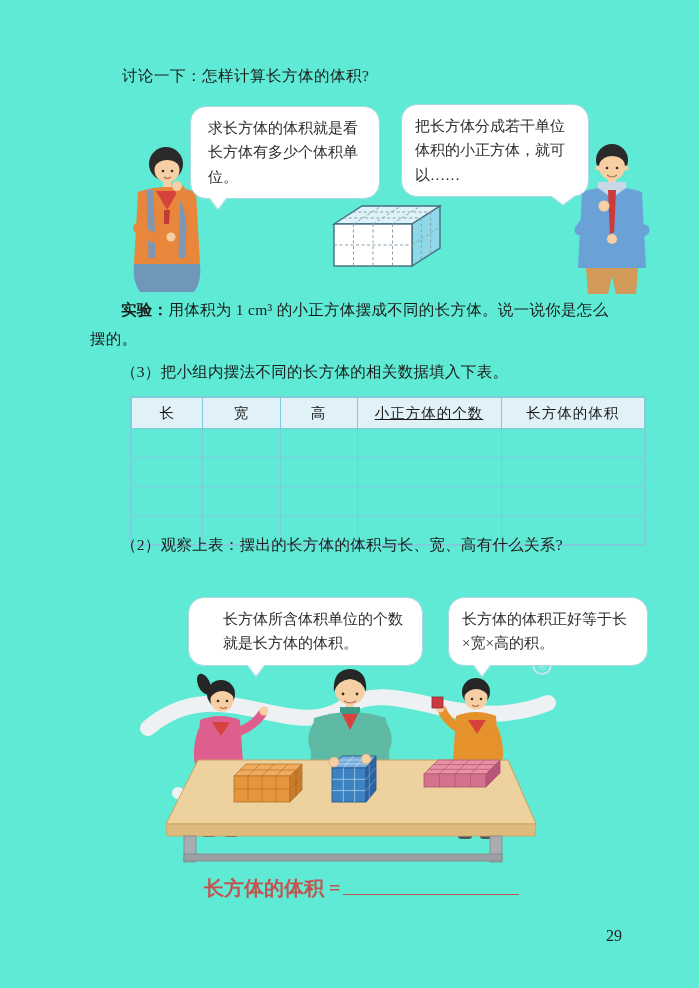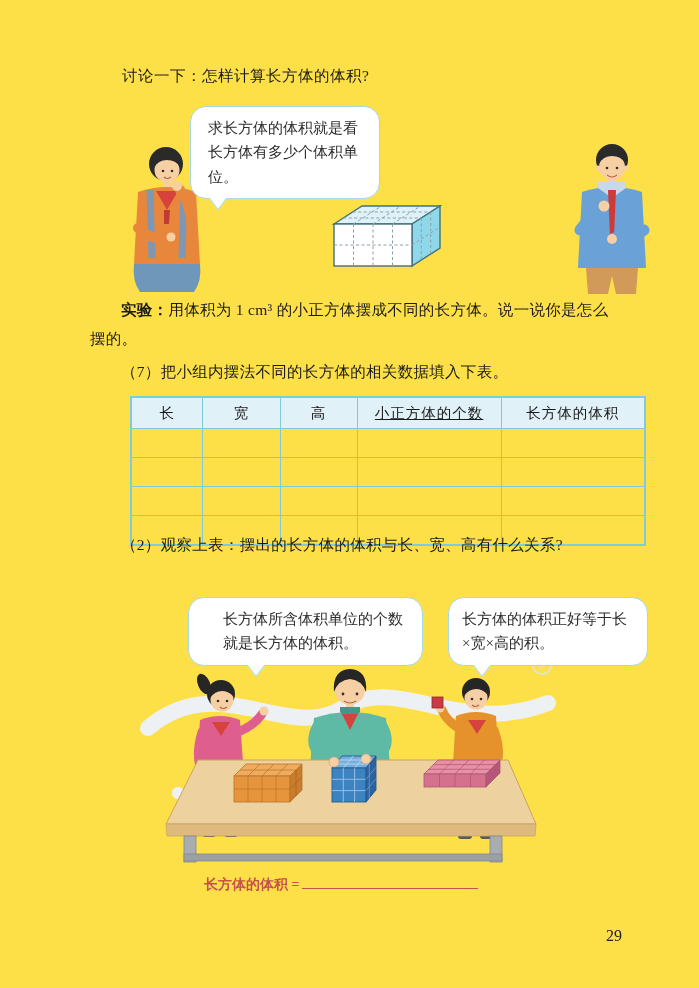--- a/index.html
+++ b/index.html
@@ -1,16 +1,16 @@
 <!DOCTYPE html>
 <html><head>
 <meta charset="utf-8">
 <style>
   html,body{margin:0;padding:0;background:#ffffff;}
-  .page{position:relative;width:699px;height:988px;background:#fde047;overflow:hidden;
+  .page{position:relative;width:699px;height:988px;background:#5eead4;overflow:hidden;
         font-family:"Liberation Serif","DejaVu Serif",serif;color:#1b1b1b;}
   .abs{position:absolute;}
   p{margin:0;}
   .title{position:absolute;left:122px;top:66px;font-size:15.5px;letter-spacing:.5px;}
   .para{position:absolute;font-size:15.5px;line-height:1.85;width:527px;letter-spacing:.3px;}
   .intro{left:90px;top:296px;text-indent:2em;}
   .item1{left:90px;top:358px;padding-left:2em;}
   .item2{left:90px;top:531px;padding-left:2em;}
   .bold{font-weight:bold;}
   
@@ -27,35 +27,39 @@
   #b1r .tail{left:auto;right:18px;transform:rotate(45deg) skew(-8deg,-8deg);}
   #b2l .tail{left:60px;}
   #b2r .tail{left:26px;}
   
   .dt{position:absolute;left:130px;top:396px;width:516px;border-collapse:collapse;
       font-size:14.5px;border:2px solid #7ecbdc;}
   .dt th,.dt td{border:1.5px solid #7ecbdc;height:28px;padding:0;text-align:center;font-weight:normal;}
   .dt thead th{background:#e0f1f7;height:30px;letter-spacing:1px;}
   .dt .c1{width:14%;}.dt .c2{width:15%;}.dt .c3{width:15%;}.dt .c4{width:28%;text-decoration:underline;}.dt .c5{width:28%;}
   
-  .formula{position:absolute;left:204px;top:874px;font-size:14px;font-weight:bold;color:#c4524e;}
+  .formula{position:absolute;left:204px;top:874px;font-size:20px;font-weight:bold;color:#c4524e;}
   .blank{display:inline-block;width:176px;height:1em;border-bottom:1.6px solid #c4524e;
          vertical-align:baseline;margin-left:3px;}
   .pagenum{position:absolute;left:606px;top:927px;font-size:16px;color:#222;}
   svg{display:block;}
 </style>
 </head>
 <body>
 
 <div class="page">
 
   <p class="title">讨论一下：怎样计算长方体的体积?</p>
 
   <div class="bubble" id="b1l">
     <span>求长方体的体积就是看长方体有多少个体积单位。</span>
+    <i class="tail"></i>
+  </div>
+  <div class="bubble" id="b1r">
+    <span>把长方体分成若干单位体积的小正方体，就可以……</span>
     <i class="tail"></i>
   </div>
 
   <svg class="abs" style="left:92px;top:136px;" width="140" height="162" viewBox="0 0 140 162">
     <path d="M100,90 Q98,66 86,52" stroke="#e8873b" stroke-width="10" fill="none" stroke-linecap="round"></path>
     <circle cx="74" cy="28" r="17" fill="#2a2a2a"></circle>
     <circle cx="75" cy="34" r="12.5" fill="#f6cfa4"></circle>
     <path d="M62,32 Q64,18 78,19 Q89,20 88,31 Q84,24 75,24 Q66,24 62,32 Z" fill="#2a2a2a"></path>
     <circle cx="71" cy="35" r="1.3" fill="#3a2e24"></circle>
     <circle cx="80" cy="35" r="1.3" fill="#3a2e24"></circle>
@@ -99,21 +103,21 @@
     <rect x="6" y="28" width="78" height="42" fill="#ffffff" stroke="#42707e" stroke-width="1.4"></rect>
     <g stroke="#8aa0a8" stroke-width="1" stroke-dasharray="3,2.5">
       <path d="M25.5,28 V70 M45,28 V70 M64.5,28 V70 M6,49 H84"></path>
       <path d="M25.5,28 L53.5,10 M45,28 L73,10 M64.5,28 L92.5,10"></path>
       <path d="M15.3,22 H93.3 M24.7,16 H102.7"></path>
       <path d="M84,49 L112,31 M93.3,22 V64 M102.7,16 V58"></path>
     </g>
   </svg>
 
   <p class="para intro"><span class="bold">实验：</span><span>用体积为 1 cm³ 的小正方体摆成不同的长方体。说一说你是怎么摆的。</span></p>
-  <p class="para item1">（7）把小组内摆法不同的长方体的相关数据填入下表。</p>
+  <p class="para item1">（3）把小组内摆法不同的长方体的相关数据填入下表。</p>
 
   <table class="dt">
     <thead>
       <tr>
         <th class="c1">长</th>
         <th class="c2">宽</th>
         <th class="c3">高</th>
         <th class="c4">小正方体的个数</th>
         <th class="c5">长方体的体积</th>
       </tr>

